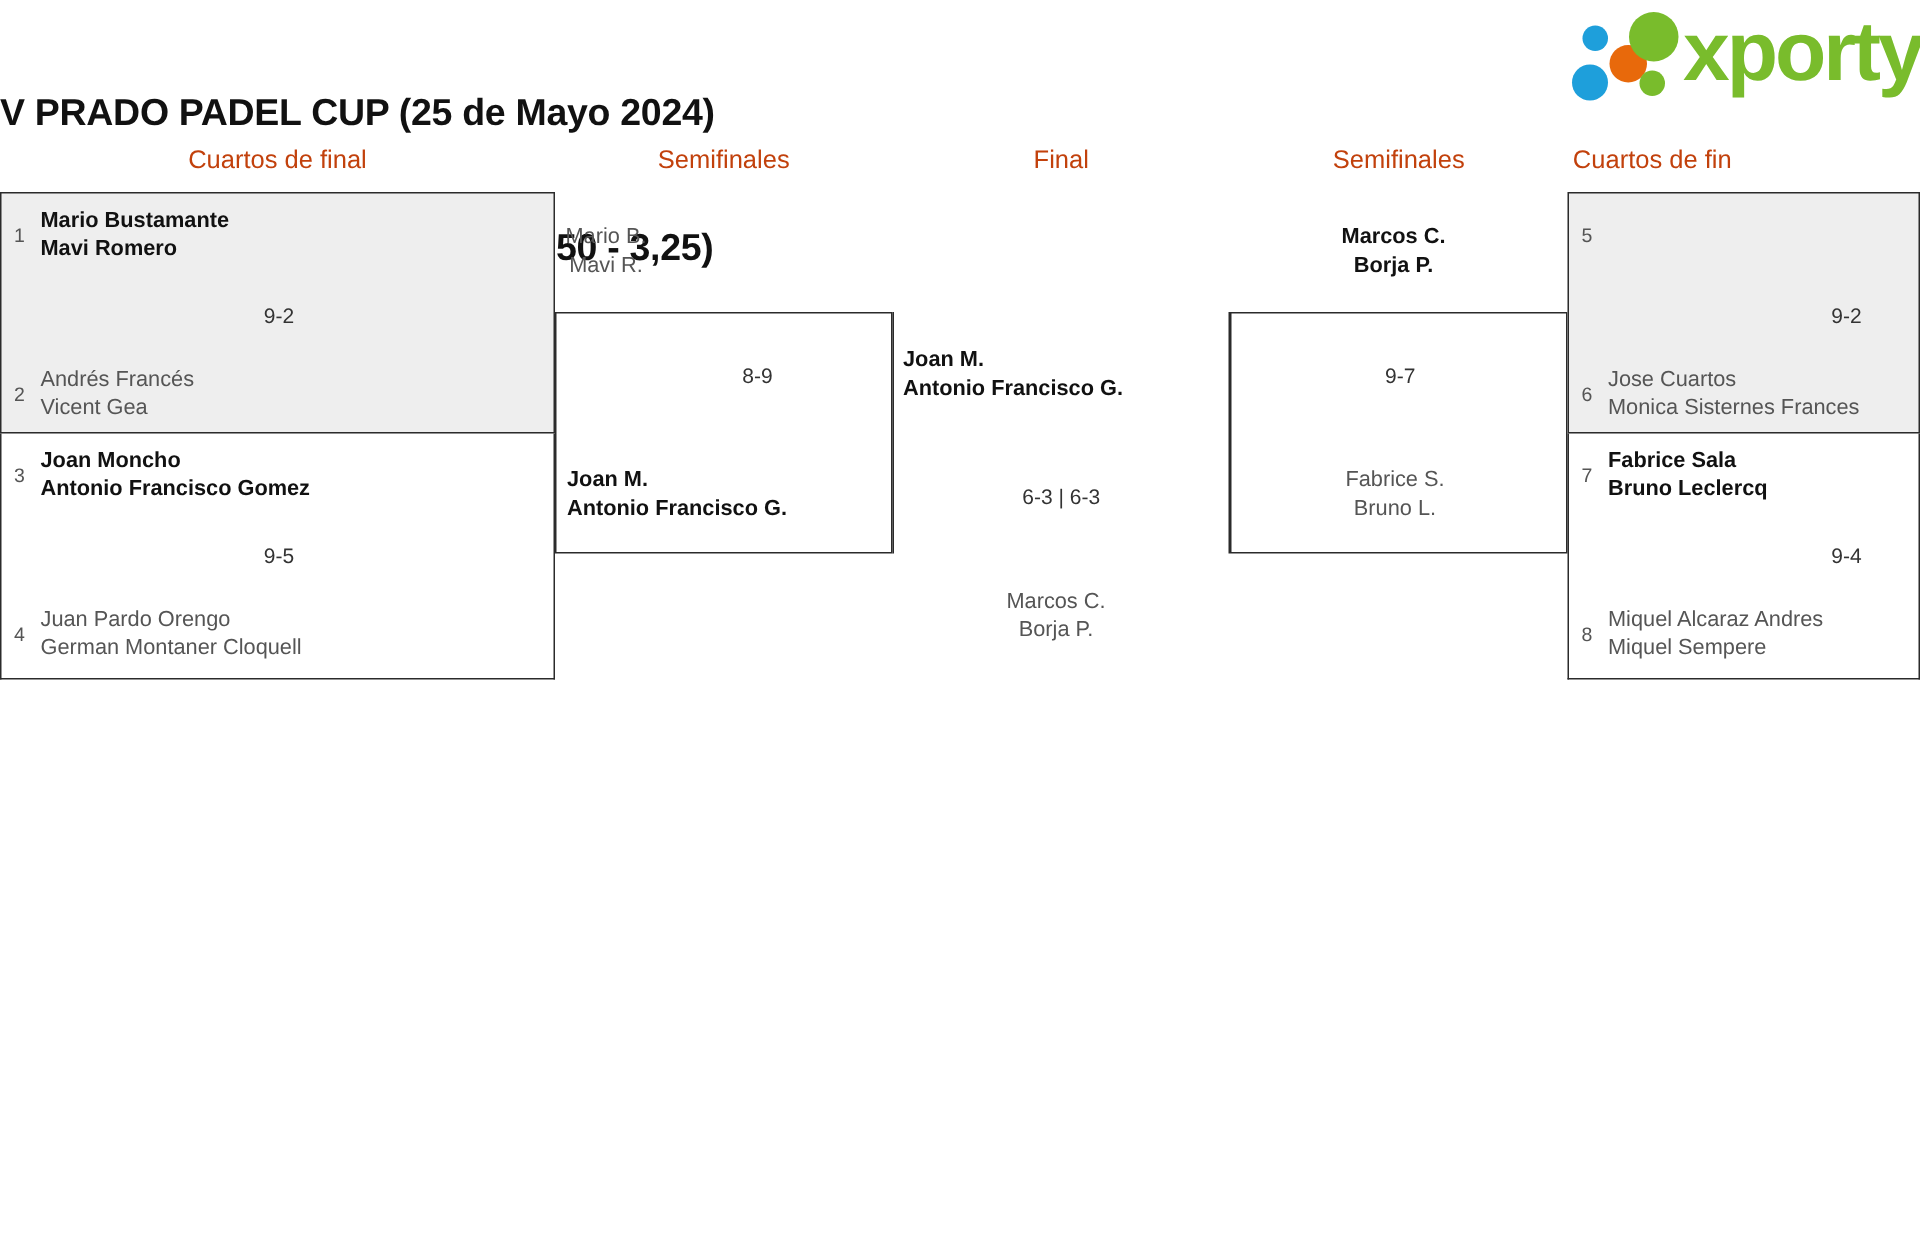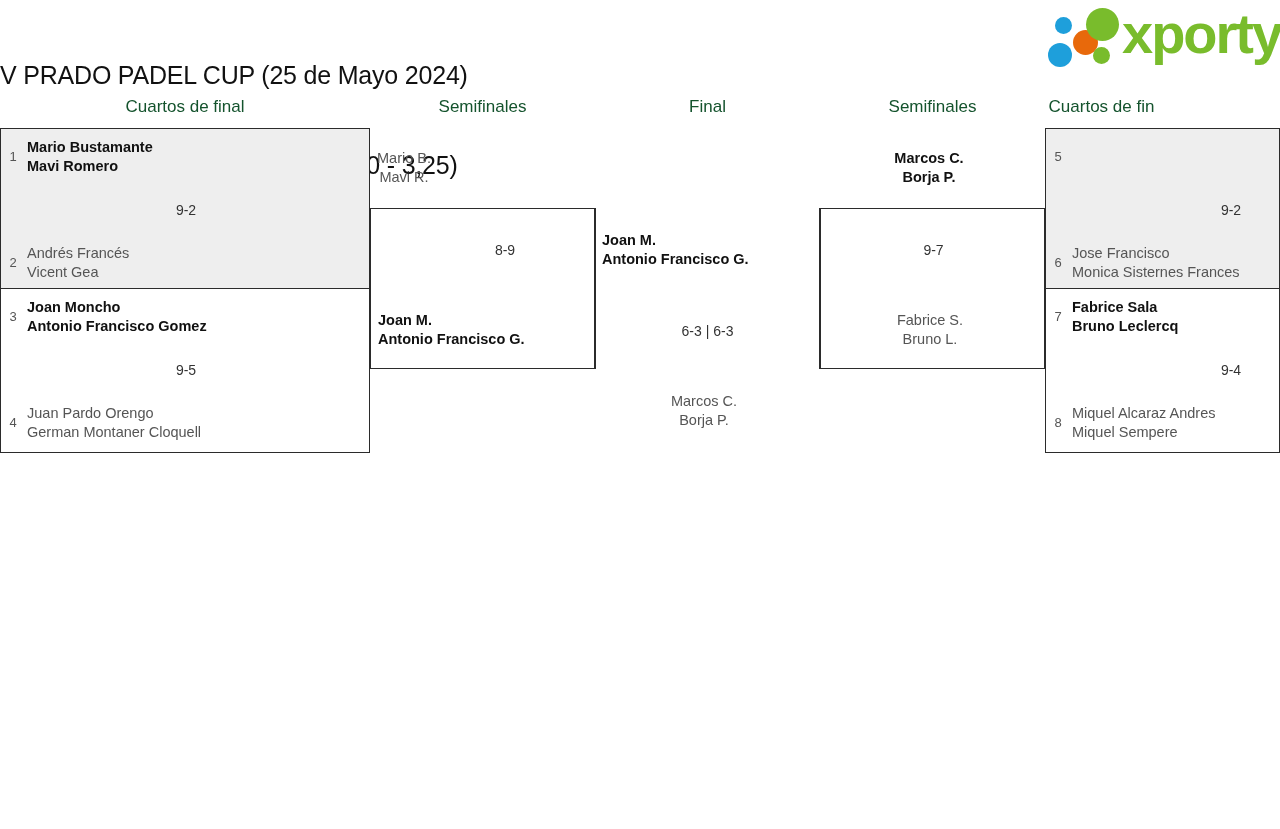--- a/index.html
+++ b/index.html
@@ -23,21 +23,21 @@
     height: 829px;
   }
 
   
   .header-title {
     position: absolute;
     left: 0px;
     top: 0px;
     width: 1000px;
     font-size: 25px;
-    font-weight: normal;
+    font-weight: bold;
     line-height: 30px;
     letter-spacing: -0.2px;
     color: #111111;
     white-space: pre;
   }
   .title-line-1 { display: block; }
   .title-line-2 { display: block; }
 
   
   .logo {
@@ -70,21 +70,21 @@
     color: #79bc2c;
     line-height: 64px;
   }
 
   
   .round-header {
     position: absolute;
     top: 95px;
     font-size: 17px;
     line-height: 24px;
-    color: #14532d;
+    color: #c2410c;
     text-align: center;
     white-space: nowrap;
   }
 
   
   .match {
     position: absolute;
     box-sizing: border-box;
   }
   .match.bordered {
@@ -227,21 +227,21 @@
     </div>
   </div>
 
   <div class="match bordered shaded" style="left:1045px; top:128px; width:235px; height:161px;">
     <div class="seed" style="left:4px; top:20px;">5</div>
 
     <div class="score" style="left:0px; top:72px; width:370px;">9-2</div>
 
     <div class="seed" style="left:4px; top:126px;">6</div>
     <div class="team loser" style="left:26px; top:115px;">
-      <span class="p">Jose Francisco</span>
+      <span class="p">Jose Cuartos</span>
       <span class="p">Monica Sisternes Frances</span>
     </div>
   </div>
 
   <div class="match bordered no-top" style="left:1045px; top:289px; width:235px; height:164px;">
     <div class="seed" style="left:4px; top:20px;">7</div>
     <div class="team winner" style="left:26px; top:9px;">
       <span class="p">Fabrice Sala</span>
       <span class="p">Bruno Leclercq</span>
     </div>

